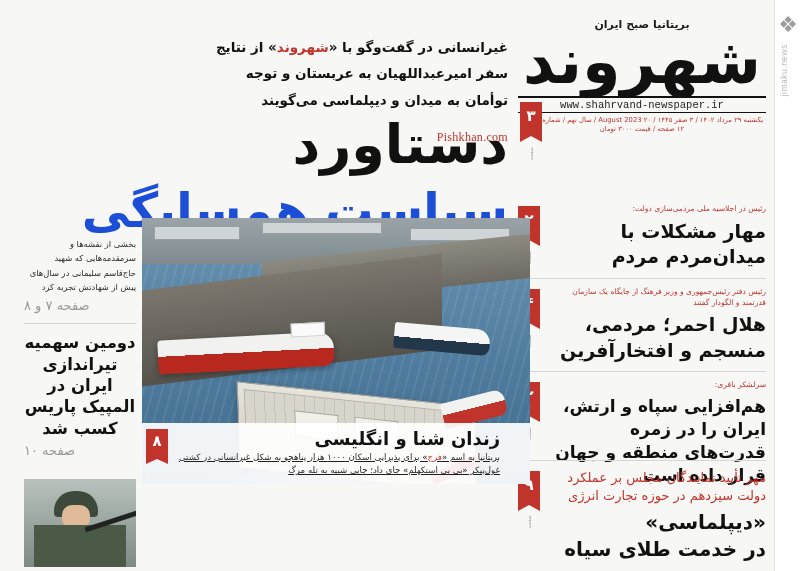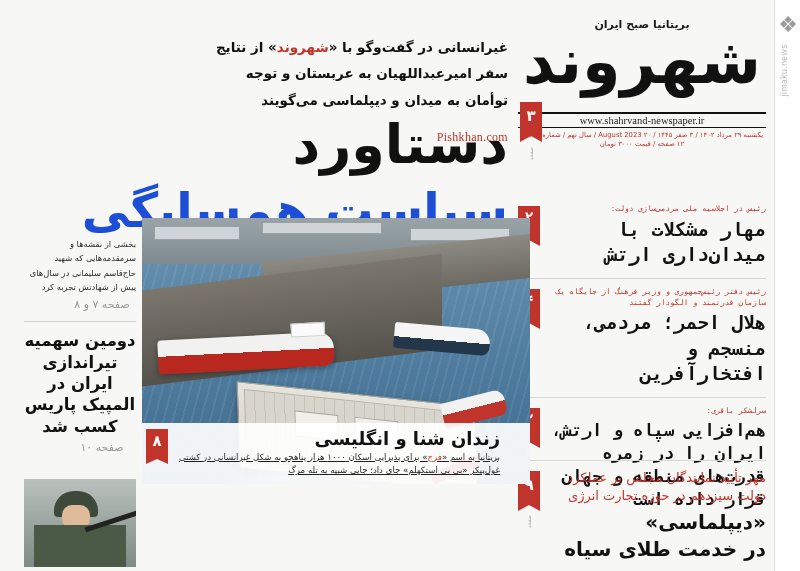--- a/index.html
+++ b/index.html
@@ -61,24 +61,24 @@
   }
   .masthead .logo-word {
     font-size: 62px;
     font-weight: bold;
     color: #111;
     line-height: 0.95;
     letter-spacing: -2px;
     direction: rtl;
   }
   .masthead .site {
-    margin-top: 20px;
+    margin-top: 4px;
     font-size: 10.5px;
     color: #222;
-    font-family: Liberation Serif, serif;
+    font-family: Liberation Mono, monospace;
     border-top: 2px solid #111;
     border-bottom: 1px solid #111;
     padding: 1px 0;
   }
   .masthead .dateline {
     margin-top: 3px;
     font-size: 6.8px;
     color: #c0342c;
     direction: rtl;
     line-height: 1.4;
@@ -156,21 +156,20 @@
     text-align: center;
     font-weight: normal;
   }
 
   
   .teasers {
     position: absolute;
     top: 196px; right: 34px;
     width: 248px;
     direction: rtl;
-    font-family: Liberation Mono, monospace;
   }
   .teaser {
     position: relative;
     padding: 8px 0 8px 32px;
     border-top: 1px solid #d6d6d6;
   }
   .teaser:first-child { border-top: none; }
   .teaser .over {
     font-size: 7.6px;
     color: #c0342c;
@@ -204,25 +203,24 @@
     line-height: 1.3;
   }
   .lc-item .b {
     font-size: 8.4px;
     color: #2b2b2b;
     line-height: 1.7;
     margin-top: 5px;
     text-align: right;
   }
   .lc-item .pg {
-    font-size: 11px;
+    font-size: 13px;
     color: #9a9a9a;
     margin-top: 4px;
-    text-align: center;
-    margin-left: 44px;
+    text-align: left;
   }
   .divider {
     height: 1px; background: #d2d2d2;
     margin: 8px 0 8px 0;
   }
 
   
   .photo {
     position: absolute;
     left: 142px; top: 218px;
@@ -427,21 +425,21 @@
   <div class="pishkhan">Pishkhan.com</div>
 
   <div class="teasers">
 
     <div class="teaser">
       <div class="ptag">
         <span>۲</span>
         <span class="ptxt">صفحه</span>
       </div>
       <div class="over">رئیس در اجلاسیه ملی مردمی‌سازی دولت:</div>
-      <div class="title">مهار مشکلات با میدان‌داری ارتش</div>
+      <div class="title">مهار مشکلات با میدان‌مردم مردم</div>
     </div>
 
     <div class="teaser">
       <div class="ptag">
         <span>۴</span>
         <span class="ptxt">صفحه</span>
       </div>
       <div class="over">رئیس دفتر رئیس‌جمهوری و وزیر فرهنگ از جایگاه یک سازمان قدرتمند و الگو‌دار گفتند</div>
       <div class="title">هلال احمر؛ مردمی، منسجم و افتخارآفرین</div>
     </div>

